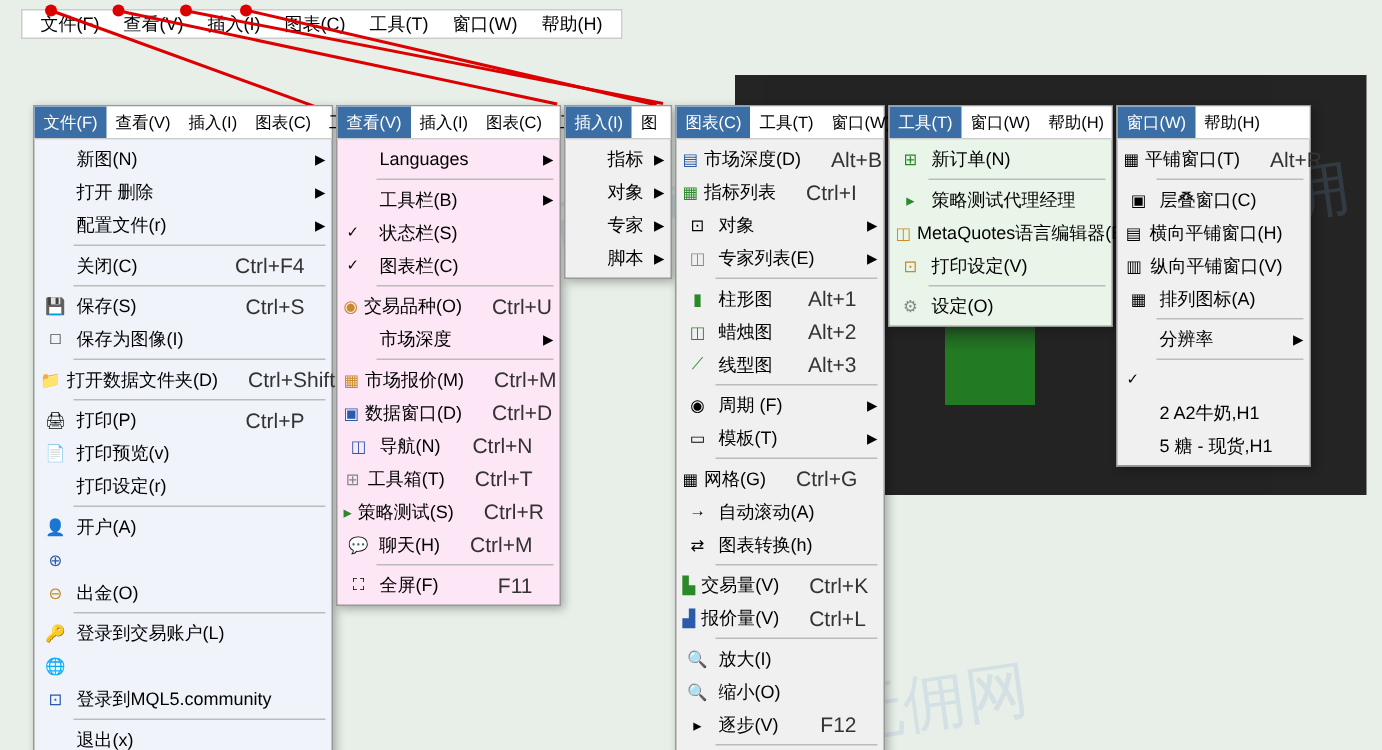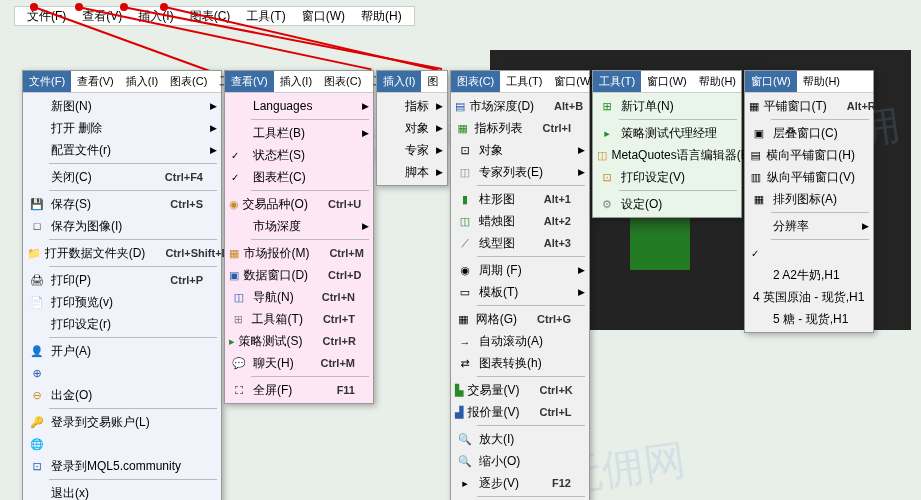--- a/index.html
+++ b/index.html
@@ -23,21 +23,21 @@
   
   .menu-header { display: flex; background: #fff; border-bottom: 1px solid #ccc; }
   .menu-header .tab { padding: 3px 6px; font-size: 11px; white-space: nowrap; }
   .menu-header .tab.active { background: #3b6ea5; color: #fff; }
   .menu-header .tab.active-pink { background: #3b6ea5; color: #fff; }
   
   .menu-body { padding: 2px 0; }
   .menu-item { display: flex; align-items: center; height: 22px; padding: 0 18px 0 4px; position: relative; cursor: pointer; }
   .menu-item .icon { width: 20px; height: 16px; display: flex; align-items: center; justify-content: center; font-size: 11px; }
   .menu-item .label { flex: 1; padding-left: 4px; white-space: nowrap; }
-  .menu-item .shortcut { color: #333; padding-left: 20px; font-size: 11px; font-weight: bold; }
+  .menu-item .shortcut { color: #333; padding-left: 20px; font-size: 14px; }
   .menu-item .arrow { position: absolute; right: 4px; font-size: 9px; }
   .menu-item .check { position: absolute; left: 6px; font-size: 10px; }
   .menu-sep { height: 1px; background: #bbb; margin: 2px 4px 2px 26px; }
   
   .ic-green { color: #2a8a2a; }
   .ic-blue { color: #2a5aaa; }
   .ic-orange { color: #c88a2a; }
   .ic-purple { color: #8a2a8a; }
   .ic-gray { color: #888; }
 </style>
@@ -440,20 +440,16 @@
       <div class="menu-item">
         <span class="icon "></span>
         <span class="check">✓</span>
       </div>
       <div class="menu-item">
         <span class="icon "></span>
         <span class="label">2 A2牛奶,H1</span>
       </div>
       <div class="menu-item">
         <span class="icon "></span>
-        <span class="label">4 英国原油 - 现货,H1</span>
-      </div>
-      <div class="menu-item">
-        <span class="icon "></span>
         <span class="label">5 糖 - 现货,H1</span>
       </div>
     </div>
 </div>
 
 </body></html>

